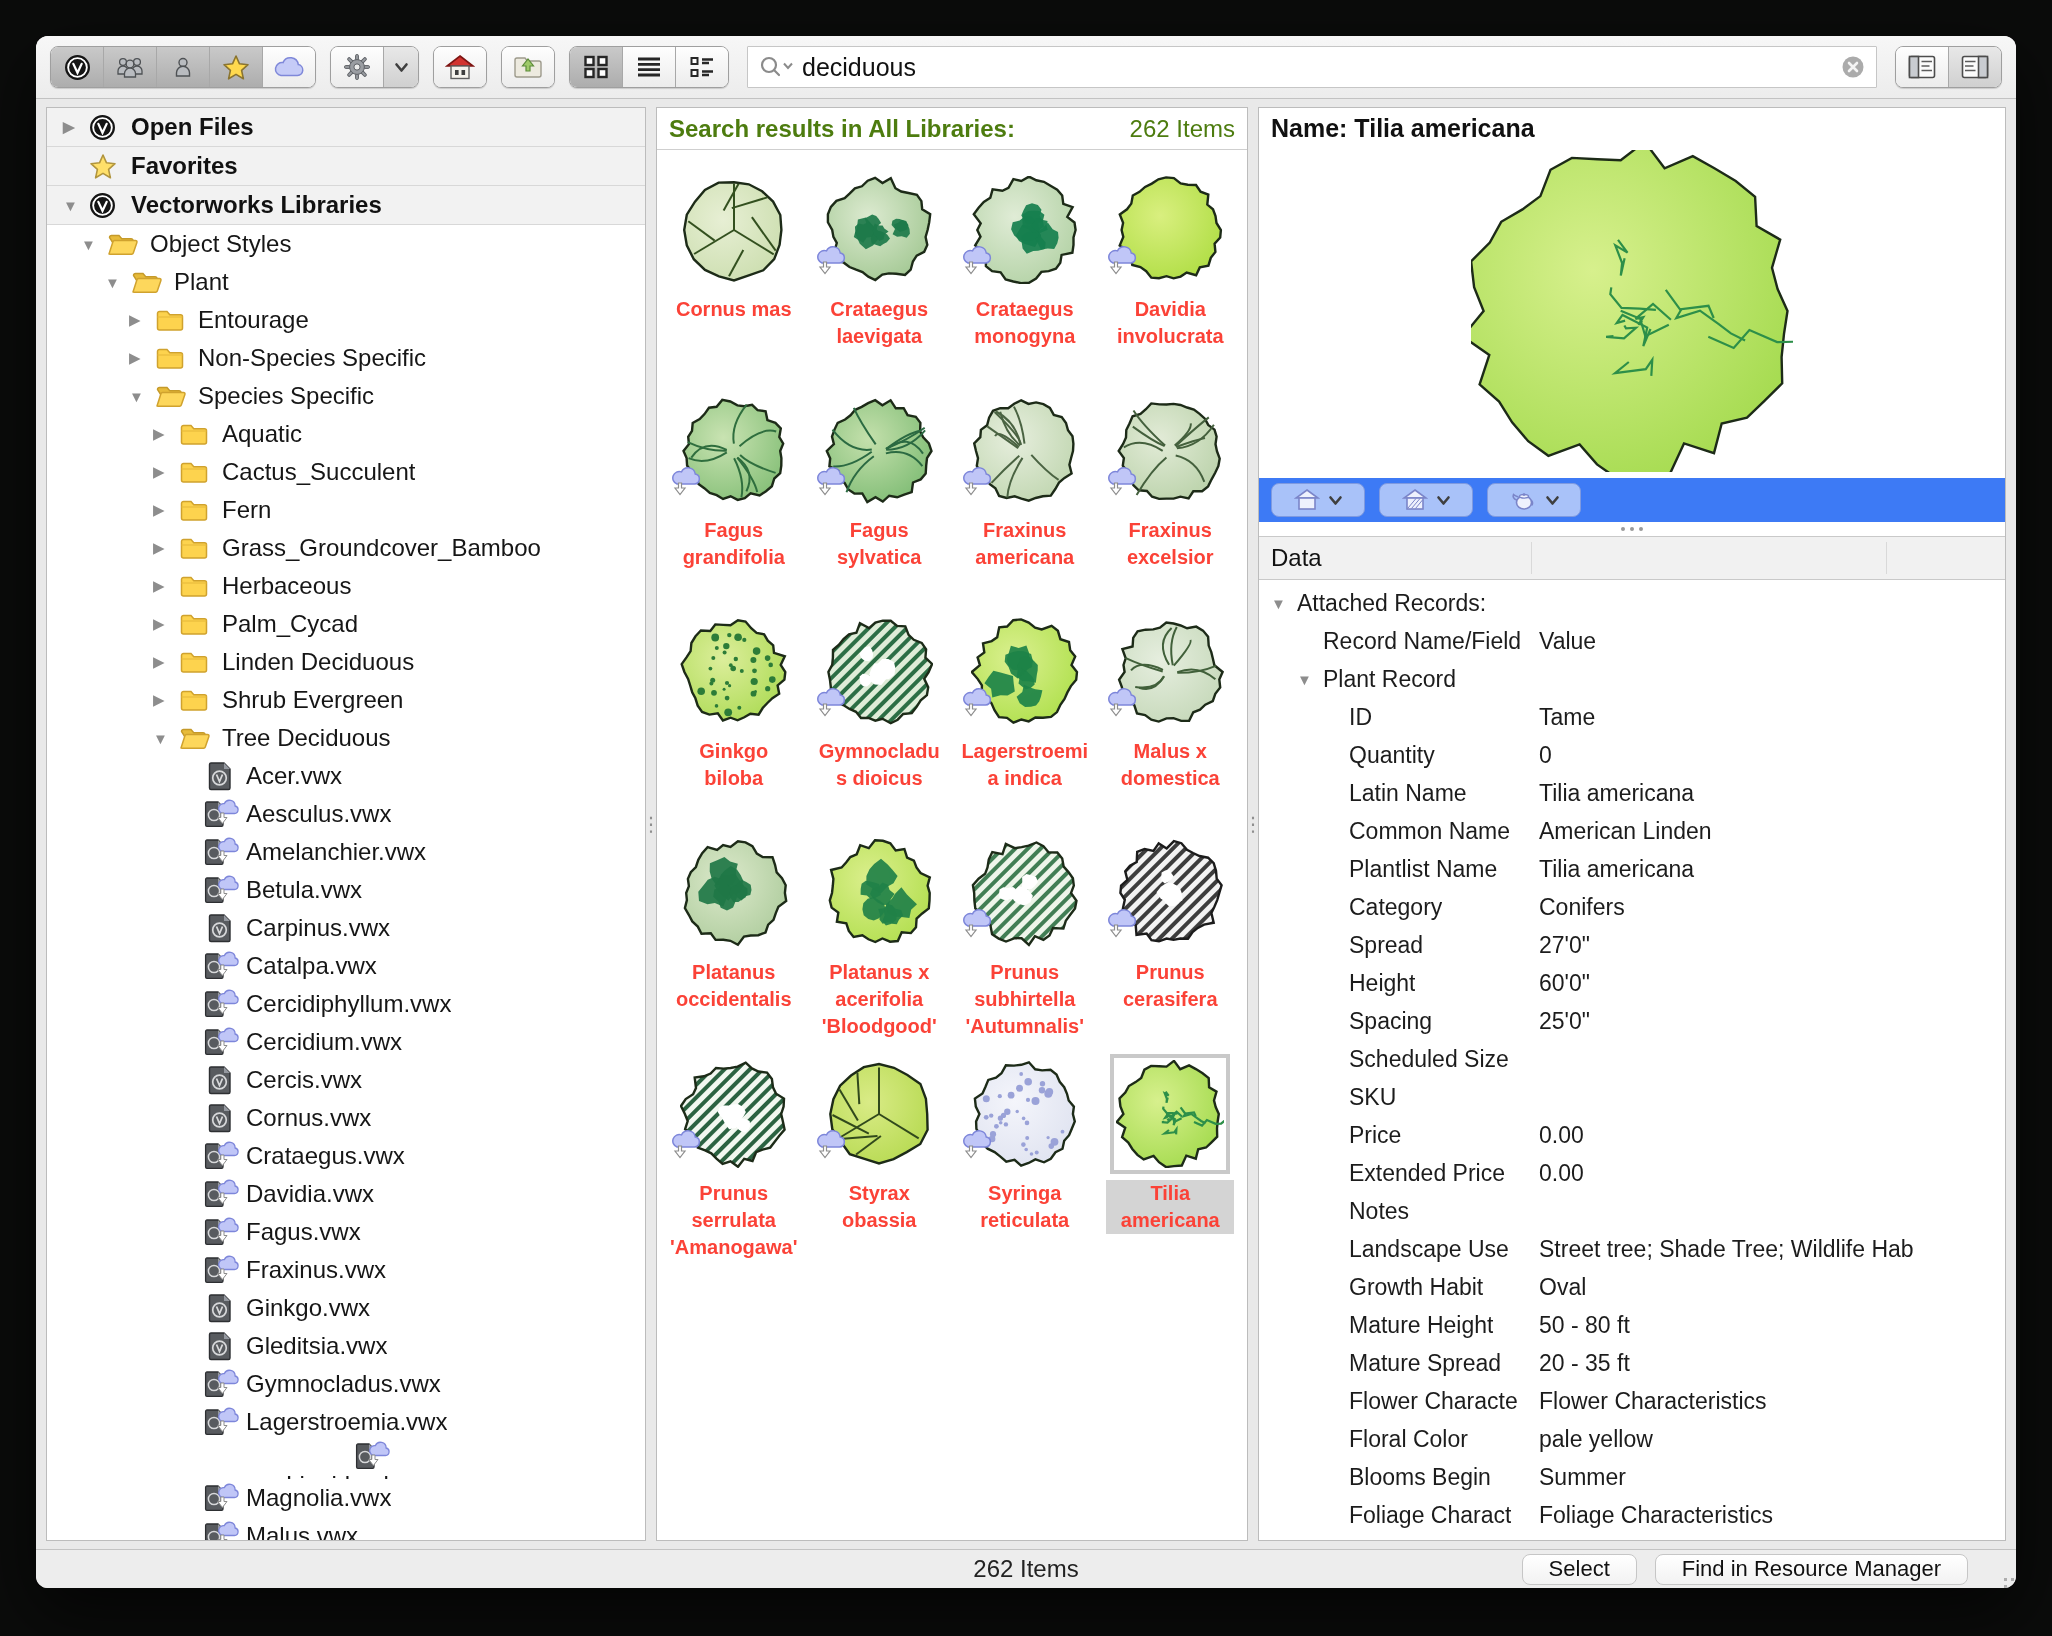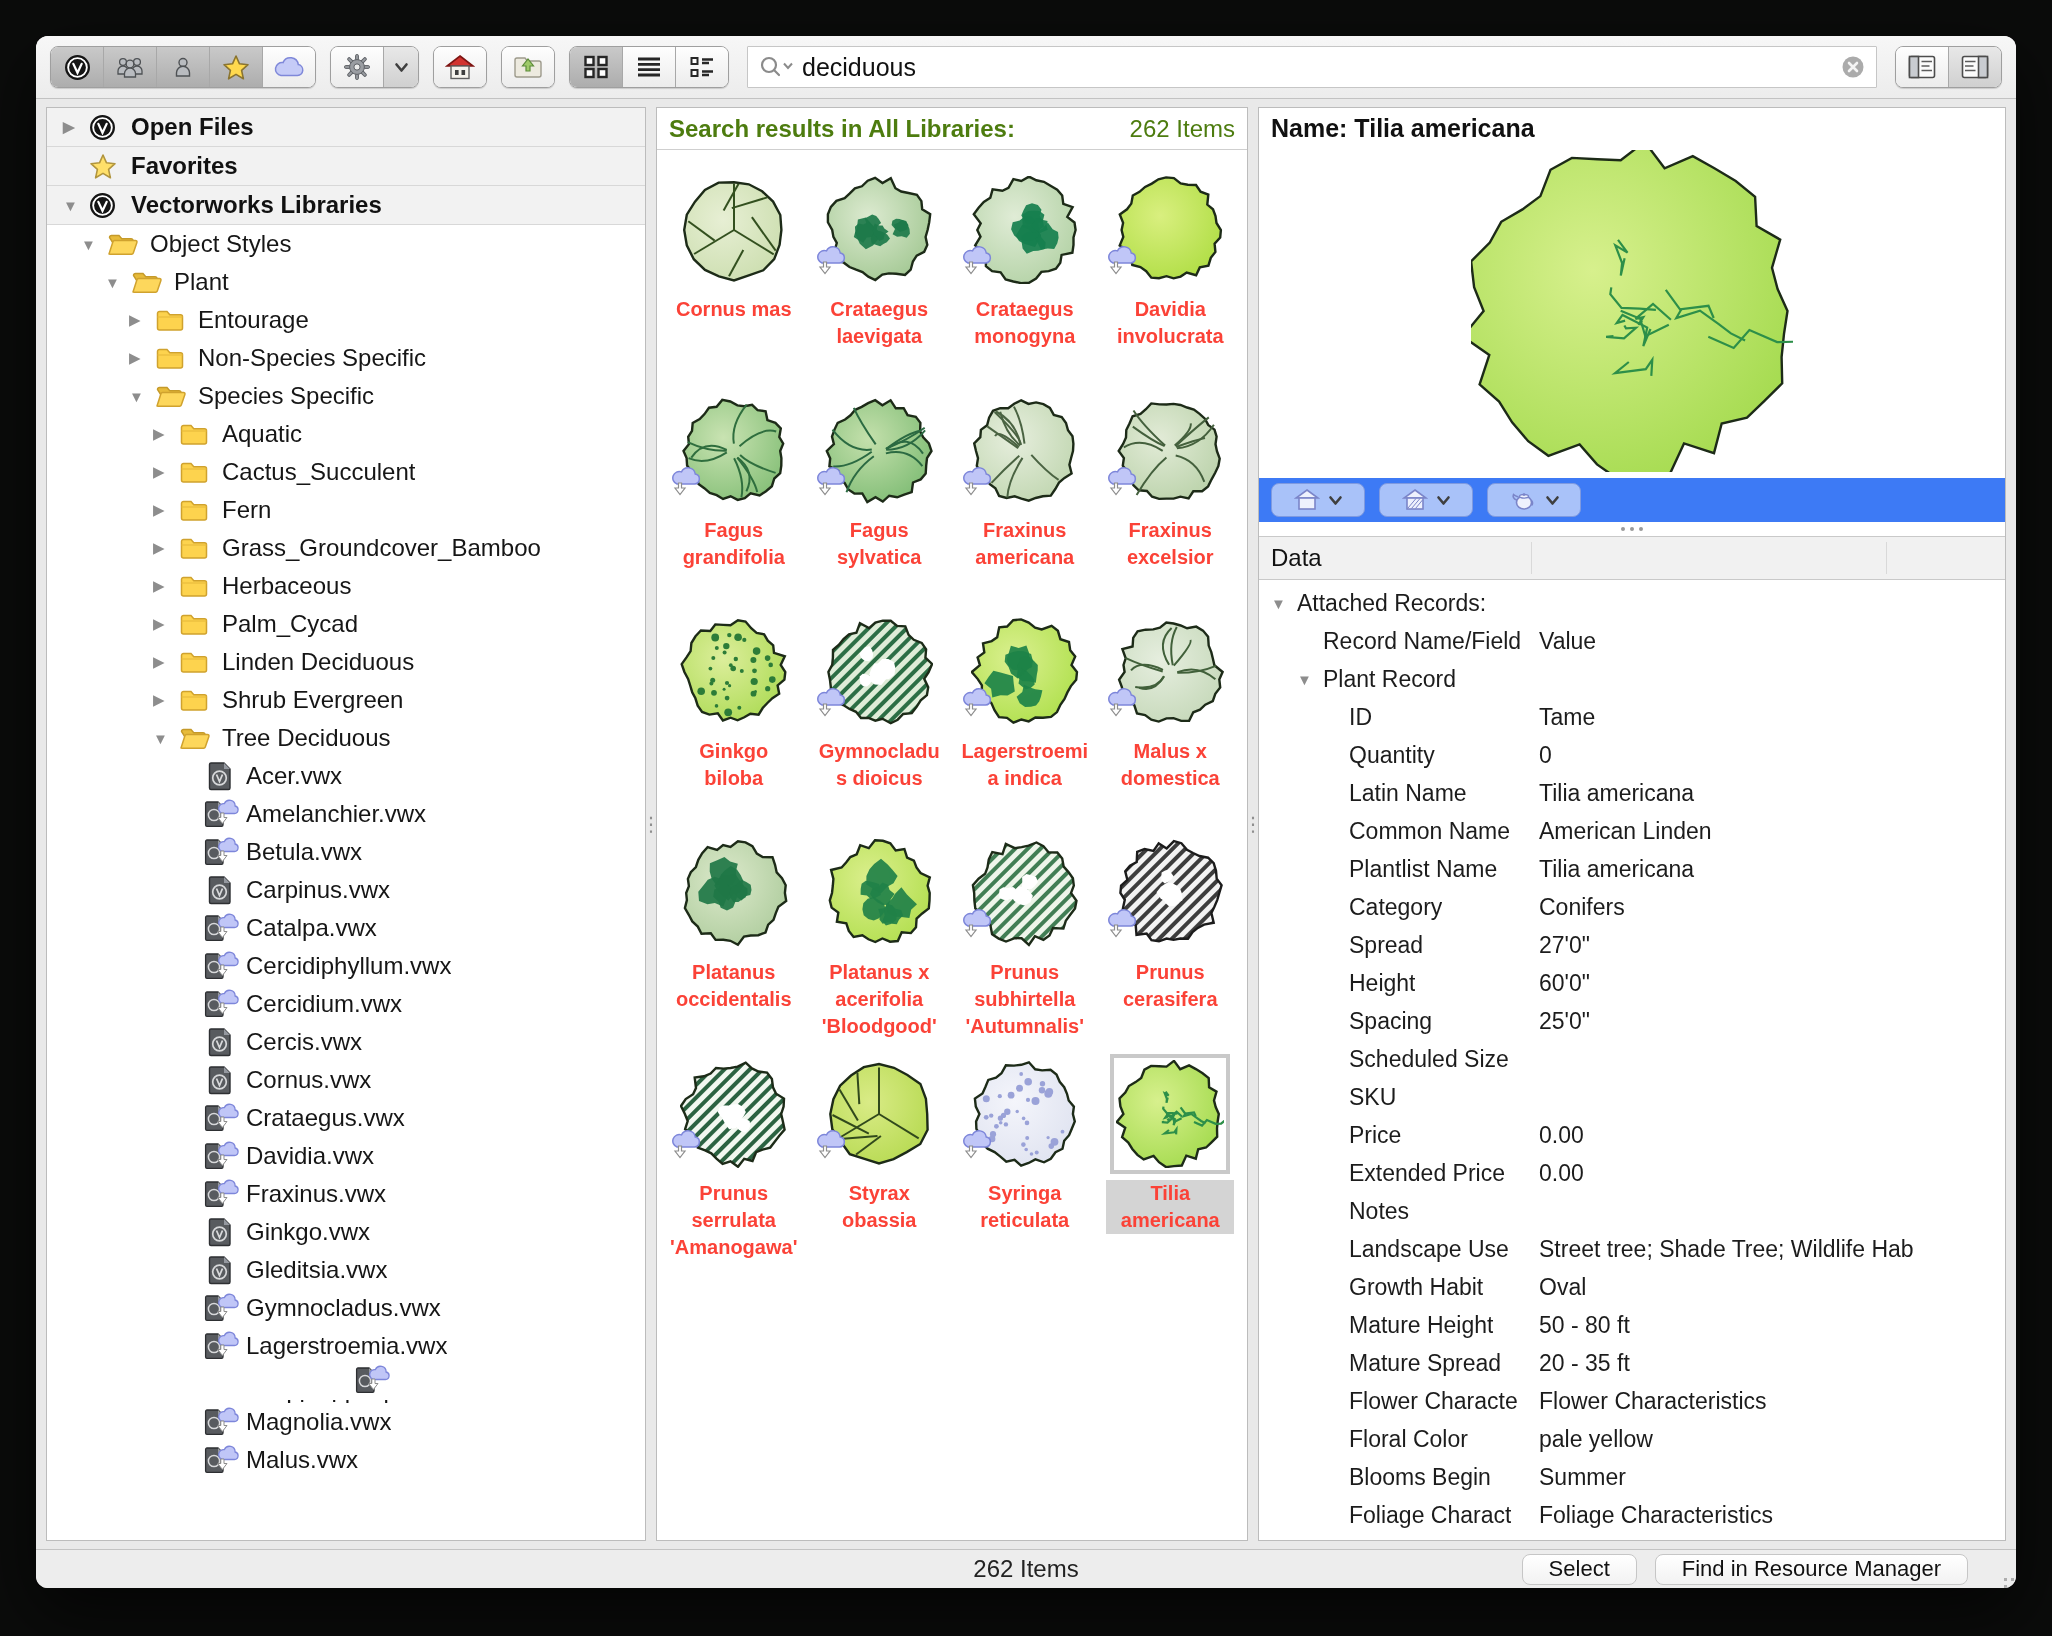--- a/index.html
+++ b/index.html
@@ -469,135 +469,161 @@
             <span class="tri"></span>
             <span class="ticon">
               <svg width="38" height="30" viewBox="0 0 38 30">
                 <path d="M4 3 h11 l5 5 v18 a1.4 1.4 0 0 1-1.4 1.4 H4 A1.4 1.4 0 0 1 2.6 26 V4.4 A1.4 1.4 0 0 1 4 3 Z" fill="#585b5f" stroke="#2d2f32" stroke-width="1.3"></path>
                 <path d="M15 3 l5 5 h-5 Z" fill="#9599a0"></path>
                 <circle cx="11" cy="16" r="5.6" fill="none" stroke="#d7d8da" stroke-width="1.5"></circle>
                 <path d="M20 14.5 h11.5 a3.8 3.8 0 0 0 .6-7.5 A5.6 5.6 0 0 0 21.4 4.6 A4.6 4.6 0 0 0 20 14.5 Z" fill="#c0c6f7" stroke="#7d86da" stroke-width="1.3"></path>
                 <path d="M21 14 v4.5 h3 l-4.6 6 -4.6 -6 h3 V14 Z" fill="#ffffff" stroke="#8d8d8d" stroke-width="1"></path>
               </svg>
             </span>
-            <span class="tlabel">Amelanchier.vwx</span>
+            <span class="tlabel">Aesculus.vwx</span>
           </div>
           <div class="trow" style="padding-left: 130px;">
             <span class="tri"></span>
             <span class="ticon">
               <svg width="38" height="30" viewBox="0 0 38 30">
                 <path d="M4 3 h11 l5 5 v18 a1.4 1.4 0 0 1-1.4 1.4 H4 A1.4 1.4 0 0 1 2.6 26 V4.4 A1.4 1.4 0 0 1 4 3 Z" fill="#585b5f" stroke="#2d2f32" stroke-width="1.3"></path>
                 <path d="M15 3 l5 5 h-5 Z" fill="#9599a0"></path>
                 <circle cx="11" cy="16" r="5.6" fill="none" stroke="#d7d8da" stroke-width="1.5"></circle>
                 <path d="M20 14.5 h11.5 a3.8 3.8 0 0 0 .6-7.5 A5.6 5.6 0 0 0 21.4 4.6 A4.6 4.6 0 0 0 20 14.5 Z" fill="#c0c6f7" stroke="#7d86da" stroke-width="1.3"></path>
                 <path d="M21 14 v4.5 h3 l-4.6 6 -4.6 -6 h3 V14 Z" fill="#ffffff" stroke="#8d8d8d" stroke-width="1"></path>
               </svg>
             </span>
-            <span class="tlabel">Betula.vwx</span>
-          </div>
-          <div class="trow" style="padding-left: 130px;">
-            <span class="tri"></span>
-            <span class="ticon">
-              <svg width="34" height="30" viewBox="0 0 34 30">
-                <path d="M8 2 h13 l6 6 v19 a1.5 1.5 0 0 1-1.5 1.5 H8 A1.5 1.5 0 0 1 6.5 27 V3.5 A1.5 1.5 0 0 1 8 2 Z" fill="#585b5f" stroke="#2d2f32" stroke-width="1.4"></path>
-                <path d="M21 2 l6 6 h-6 Z" fill="#9599a0"></path>
-                <circle cx="16.5" cy="17" r="6.8" fill="none" stroke="#d7d8da" stroke-width="1.7"></circle>
-                <path d="M13.5 13.5 L16.5 20.5 L19.5 13.5" fill="none" stroke="#d7d8da" stroke-width="1.8"></path>
-              </svg>
-            </span>
-            <span class="tlabel">Carpinus.vwx</span>
+            <span class="tlabel">Amelanchier.vwx</span>
           </div>
           <div class="trow" style="padding-left: 130px;">
             <span class="tri"></span>
             <span class="ticon">
               <svg width="38" height="30" viewBox="0 0 38 30">
                 <path d="M4 3 h11 l5 5 v18 a1.4 1.4 0 0 1-1.4 1.4 H4 A1.4 1.4 0 0 1 2.6 26 V4.4 A1.4 1.4 0 0 1 4 3 Z" fill="#585b5f" stroke="#2d2f32" stroke-width="1.3"></path>
                 <path d="M15 3 l5 5 h-5 Z" fill="#9599a0"></path>
                 <circle cx="11" cy="16" r="5.6" fill="none" stroke="#d7d8da" stroke-width="1.5"></circle>
                 <path d="M20 14.5 h11.5 a3.8 3.8 0 0 0 .6-7.5 A5.6 5.6 0 0 0 21.4 4.6 A4.6 4.6 0 0 0 20 14.5 Z" fill="#c0c6f7" stroke="#7d86da" stroke-width="1.3"></path>
                 <path d="M21 14 v4.5 h3 l-4.6 6 -4.6 -6 h3 V14 Z" fill="#ffffff" stroke="#8d8d8d" stroke-width="1"></path>
               </svg>
             </span>
-            <span class="tlabel">Catalpa.vwx</span>
+            <span class="tlabel">Betula.vwx</span>
+          </div>
+          <div class="trow" style="padding-left: 130px;">
+            <span class="tri"></span>
+            <span class="ticon">
+              <svg width="34" height="30" viewBox="0 0 34 30">
+                <path d="M8 2 h13 l6 6 v19 a1.5 1.5 0 0 1-1.5 1.5 H8 A1.5 1.5 0 0 1 6.5 27 V3.5 A1.5 1.5 0 0 1 8 2 Z" fill="#585b5f" stroke="#2d2f32" stroke-width="1.4"></path>
+                <path d="M21 2 l6 6 h-6 Z" fill="#9599a0"></path>
+                <circle cx="16.5" cy="17" r="6.8" fill="none" stroke="#d7d8da" stroke-width="1.7"></circle>
+                <path d="M13.5 13.5 L16.5 20.5 L19.5 13.5" fill="none" stroke="#d7d8da" stroke-width="1.8"></path>
+              </svg>
+            </span>
+            <span class="tlabel">Carpinus.vwx</span>
           </div>
           <div class="trow" style="padding-left: 130px;">
             <span class="tri"></span>
             <span class="ticon">
               <svg width="38" height="30" viewBox="0 0 38 30">
                 <path d="M4 3 h11 l5 5 v18 a1.4 1.4 0 0 1-1.4 1.4 H4 A1.4 1.4 0 0 1 2.6 26 V4.4 A1.4 1.4 0 0 1 4 3 Z" fill="#585b5f" stroke="#2d2f32" stroke-width="1.3"></path>
                 <path d="M15 3 l5 5 h-5 Z" fill="#9599a0"></path>
                 <circle cx="11" cy="16" r="5.6" fill="none" stroke="#d7d8da" stroke-width="1.5"></circle>
                 <path d="M20 14.5 h11.5 a3.8 3.8 0 0 0 .6-7.5 A5.6 5.6 0 0 0 21.4 4.6 A4.6 4.6 0 0 0 20 14.5 Z" fill="#c0c6f7" stroke="#7d86da" stroke-width="1.3"></path>
                 <path d="M21 14 v4.5 h3 l-4.6 6 -4.6 -6 h3 V14 Z" fill="#ffffff" stroke="#8d8d8d" stroke-width="1"></path>
               </svg>
             </span>
-            <span class="tlabel">Cercidiphyllum.vwx</span>
+            <span class="tlabel">Catalpa.vwx</span>
           </div>
           <div class="trow" style="padding-left: 130px;">
             <span class="tri"></span>
             <span class="ticon">
               <svg width="38" height="30" viewBox="0 0 38 30">
                 <path d="M4 3 h11 l5 5 v18 a1.4 1.4 0 0 1-1.4 1.4 H4 A1.4 1.4 0 0 1 2.6 26 V4.4 A1.4 1.4 0 0 1 4 3 Z" fill="#585b5f" stroke="#2d2f32" stroke-width="1.3"></path>
                 <path d="M15 3 l5 5 h-5 Z" fill="#9599a0"></path>
                 <circle cx="11" cy="16" r="5.6" fill="none" stroke="#d7d8da" stroke-width="1.5"></circle>
                 <path d="M20 14.5 h11.5 a3.8 3.8 0 0 0 .6-7.5 A5.6 5.6 0 0 0 21.4 4.6 A4.6 4.6 0 0 0 20 14.5 Z" fill="#c0c6f7" stroke="#7d86da" stroke-width="1.3"></path>
                 <path d="M21 14 v4.5 h3 l-4.6 6 -4.6 -6 h3 V14 Z" fill="#ffffff" stroke="#8d8d8d" stroke-width="1"></path>
               </svg>
             </span>
-            <span class="tlabel">Cercidium.vwx</span>
-          </div>
-          <div class="trow" style="padding-left: 130px;">
-            <span class="tri"></span>
-            <span class="ticon">
-              <svg width="34" height="30" viewBox="0 0 34 30">
-                <path d="M8 2 h13 l6 6 v19 a1.5 1.5 0 0 1-1.5 1.5 H8 A1.5 1.5 0 0 1 6.5 27 V3.5 A1.5 1.5 0 0 1 8 2 Z" fill="#585b5f" stroke="#2d2f32" stroke-width="1.4"></path>
-                <path d="M21 2 l6 6 h-6 Z" fill="#9599a0"></path>
-                <circle cx="16.5" cy="17" r="6.8" fill="none" stroke="#d7d8da" stroke-width="1.7"></circle>
-                <path d="M13.5 13.5 L16.5 20.5 L19.5 13.5" fill="none" stroke="#d7d8da" stroke-width="1.8"></path>
-              </svg>
-            </span>
-            <span class="tlabel">Cercis.vwx</span>
-          </div>
-          <div class="trow" style="padding-left: 130px;">
-            <span class="tri"></span>
-            <span class="ticon">
-              <svg width="34" height="30" viewBox="0 0 34 30">
-                <path d="M8 2 h13 l6 6 v19 a1.5 1.5 0 0 1-1.5 1.5 H8 A1.5 1.5 0 0 1 6.5 27 V3.5 A1.5 1.5 0 0 1 8 2 Z" fill="#585b5f" stroke="#2d2f32" stroke-width="1.4"></path>
-                <path d="M21 2 l6 6 h-6 Z" fill="#9599a0"></path>
-                <circle cx="16.5" cy="17" r="6.8" fill="none" stroke="#d7d8da" stroke-width="1.7"></circle>
-                <path d="M13.5 13.5 L16.5 20.5 L19.5 13.5" fill="none" stroke="#d7d8da" stroke-width="1.8"></path>
-              </svg>
-            </span>
-            <span class="tlabel">Cornus.vwx</span>
+            <span class="tlabel">Cercidiphyllum.vwx</span>
           </div>
           <div class="trow" style="padding-left: 130px;">
             <span class="tri"></span>
             <span class="ticon">
               <svg width="38" height="30" viewBox="0 0 38 30">
                 <path d="M4 3 h11 l5 5 v18 a1.4 1.4 0 0 1-1.4 1.4 H4 A1.4 1.4 0 0 1 2.6 26 V4.4 A1.4 1.4 0 0 1 4 3 Z" fill="#585b5f" stroke="#2d2f32" stroke-width="1.3"></path>
                 <path d="M15 3 l5 5 h-5 Z" fill="#9599a0"></path>
                 <circle cx="11" cy="16" r="5.6" fill="none" stroke="#d7d8da" stroke-width="1.5"></circle>
                 <path d="M20 14.5 h11.5 a3.8 3.8 0 0 0 .6-7.5 A5.6 5.6 0 0 0 21.4 4.6 A4.6 4.6 0 0 0 20 14.5 Z" fill="#c0c6f7" stroke="#7d86da" stroke-width="1.3"></path>
                 <path d="M21 14 v4.5 h3 l-4.6 6 -4.6 -6 h3 V14 Z" fill="#ffffff" stroke="#8d8d8d" stroke-width="1"></path>
               </svg>
             </span>
-            <span class="tlabel">Crataegus.vwx</span>
+            <span class="tlabel">Cercidium.vwx</span>
+          </div>
+          <div class="trow" style="padding-left: 130px;">
+            <span class="tri"></span>
+            <span class="ticon">
+              <svg width="34" height="30" viewBox="0 0 34 30">
+                <path d="M8 2 h13 l6 6 v19 a1.5 1.5 0 0 1-1.5 1.5 H8 A1.5 1.5 0 0 1 6.5 27 V3.5 A1.5 1.5 0 0 1 8 2 Z" fill="#585b5f" stroke="#2d2f32" stroke-width="1.4"></path>
+                <path d="M21 2 l6 6 h-6 Z" fill="#9599a0"></path>
+                <circle cx="16.5" cy="17" r="6.8" fill="none" stroke="#d7d8da" stroke-width="1.7"></circle>
+                <path d="M13.5 13.5 L16.5 20.5 L19.5 13.5" fill="none" stroke="#d7d8da" stroke-width="1.8"></path>
+              </svg>
+            </span>
+            <span class="tlabel">Cercis.vwx</span>
+          </div>
+          <div class="trow" style="padding-left: 130px;">
+            <span class="tri"></span>
+            <span class="ticon">
+              <svg width="34" height="30" viewBox="0 0 34 30">
+                <path d="M8 2 h13 l6 6 v19 a1.5 1.5 0 0 1-1.5 1.5 H8 A1.5 1.5 0 0 1 6.5 27 V3.5 A1.5 1.5 0 0 1 8 2 Z" fill="#585b5f" stroke="#2d2f32" stroke-width="1.4"></path>
+                <path d="M21 2 l6 6 h-6 Z" fill="#9599a0"></path>
+                <circle cx="16.5" cy="17" r="6.8" fill="none" stroke="#d7d8da" stroke-width="1.7"></circle>
+                <path d="M13.5 13.5 L16.5 20.5 L19.5 13.5" fill="none" stroke="#d7d8da" stroke-width="1.8"></path>
+              </svg>
+            </span>
+            <span class="tlabel">Cornus.vwx</span>
           </div>
           <div class="trow" style="padding-left: 130px;">
             <span class="tri"></span>
             <span class="ticon">
               <svg width="38" height="30" viewBox="0 0 38 30">
                 <path d="M4 3 h11 l5 5 v18 a1.4 1.4 0 0 1-1.4 1.4 H4 A1.4 1.4 0 0 1 2.6 26 V4.4 A1.4 1.4 0 0 1 4 3 Z" fill="#585b5f" stroke="#2d2f32" stroke-width="1.3"></path>
                 <path d="M15 3 l5 5 h-5 Z" fill="#9599a0"></path>
                 <circle cx="11" cy="16" r="5.6" fill="none" stroke="#d7d8da" stroke-width="1.5"></circle>
                 <path d="M20 14.5 h11.5 a3.8 3.8 0 0 0 .6-7.5 A5.6 5.6 0 0 0 21.4 4.6 A4.6 4.6 0 0 0 20 14.5 Z" fill="#c0c6f7" stroke="#7d86da" stroke-width="1.3"></path>
                 <path d="M21 14 v4.5 h3 l-4.6 6 -4.6 -6 h3 V14 Z" fill="#ffffff" stroke="#8d8d8d" stroke-width="1"></path>
               </svg>
             </span>
+            <span class="tlabel">Crataegus.vwx</span>
+          </div>
+          <div class="trow" style="padding-left: 130px;">
+            <span class="tri"></span>
+            <span class="ticon">
+              <svg width="38" height="30" viewBox="0 0 38 30">
+                <path d="M4 3 h11 l5 5 v18 a1.4 1.4 0 0 1-1.4 1.4 H4 A1.4 1.4 0 0 1 2.6 26 V4.4 A1.4 1.4 0 0 1 4 3 Z" fill="#585b5f" stroke="#2d2f32" stroke-width="1.3"></path>
+                <path d="M15 3 l5 5 h-5 Z" fill="#9599a0"></path>
+                <circle cx="11" cy="16" r="5.6" fill="none" stroke="#d7d8da" stroke-width="1.5"></circle>
+                <path d="M20 14.5 h11.5 a3.8 3.8 0 0 0 .6-7.5 A5.6 5.6 0 0 0 21.4 4.6 A4.6 4.6 0 0 0 20 14.5 Z" fill="#c0c6f7" stroke="#7d86da" stroke-width="1.3"></path>
+                <path d="M21 14 v4.5 h3 l-4.6 6 -4.6 -6 h3 V14 Z" fill="#ffffff" stroke="#8d8d8d" stroke-width="1"></path>
+              </svg>
+            </span>
             <span class="tlabel">Davidia.vwx</span>
+          </div>
+          <div class="trow" style="padding-left: 130px;">
+            <span class="tri"></span>
+            <span class="ticon">
+              <svg width="38" height="30" viewBox="0 0 38 30">
+                <path d="M4 3 h11 l5 5 v18 a1.4 1.4 0 0 1-1.4 1.4 H4 A1.4 1.4 0 0 1 2.6 26 V4.4 A1.4 1.4 0 0 1 4 3 Z" fill="#585b5f" stroke="#2d2f32" stroke-width="1.3"></path>
+                <path d="M15 3 l5 5 h-5 Z" fill="#9599a0"></path>
+                <circle cx="11" cy="16" r="5.6" fill="none" stroke="#d7d8da" stroke-width="1.5"></circle>
+                <path d="M20 14.5 h11.5 a3.8 3.8 0 0 0 .6-7.5 A5.6 5.6 0 0 0 21.4 4.6 A4.6 4.6 0 0 0 20 14.5 Z" fill="#c0c6f7" stroke="#7d86da" stroke-width="1.3"></path>
+                <path d="M21 14 v4.5 h3 l-4.6 6 -4.6 -6 h3 V14 Z" fill="#ffffff" stroke="#8d8d8d" stroke-width="1"></path>
+              </svg>
+            </span>
+            <span class="tlabel">Fagus.vwx</span>
           </div>
           <div class="trow" style="padding-left: 130px;">
             <span class="tri"></span>
             <span class="ticon">
               <svg width="38" height="30" viewBox="0 0 38 30">
                 <path d="M4 3 h11 l5 5 v18 a1.4 1.4 0 0 1-1.4 1.4 H4 A1.4 1.4 0 0 1 2.6 26 V4.4 A1.4 1.4 0 0 1 4 3 Z" fill="#585b5f" stroke="#2d2f32" stroke-width="1.3"></path>
                 <path d="M15 3 l5 5 h-5 Z" fill="#9599a0"></path>
                 <circle cx="11" cy="16" r="5.6" fill="none" stroke="#d7d8da" stroke-width="1.5"></circle>
                 <path d="M20 14.5 h11.5 a3.8 3.8 0 0 0 .6-7.5 A5.6 5.6 0 0 0 21.4 4.6 A4.6 4.6 0 0 0 20 14.5 Z" fill="#c0c6f7" stroke="#7d86da" stroke-width="1.3"></path>
                 <path d="M21 14 v4.5 h3 l-4.6 6 -4.6 -6 h3 V14 Z" fill="#ffffff" stroke="#8d8d8d" stroke-width="1"></path>

